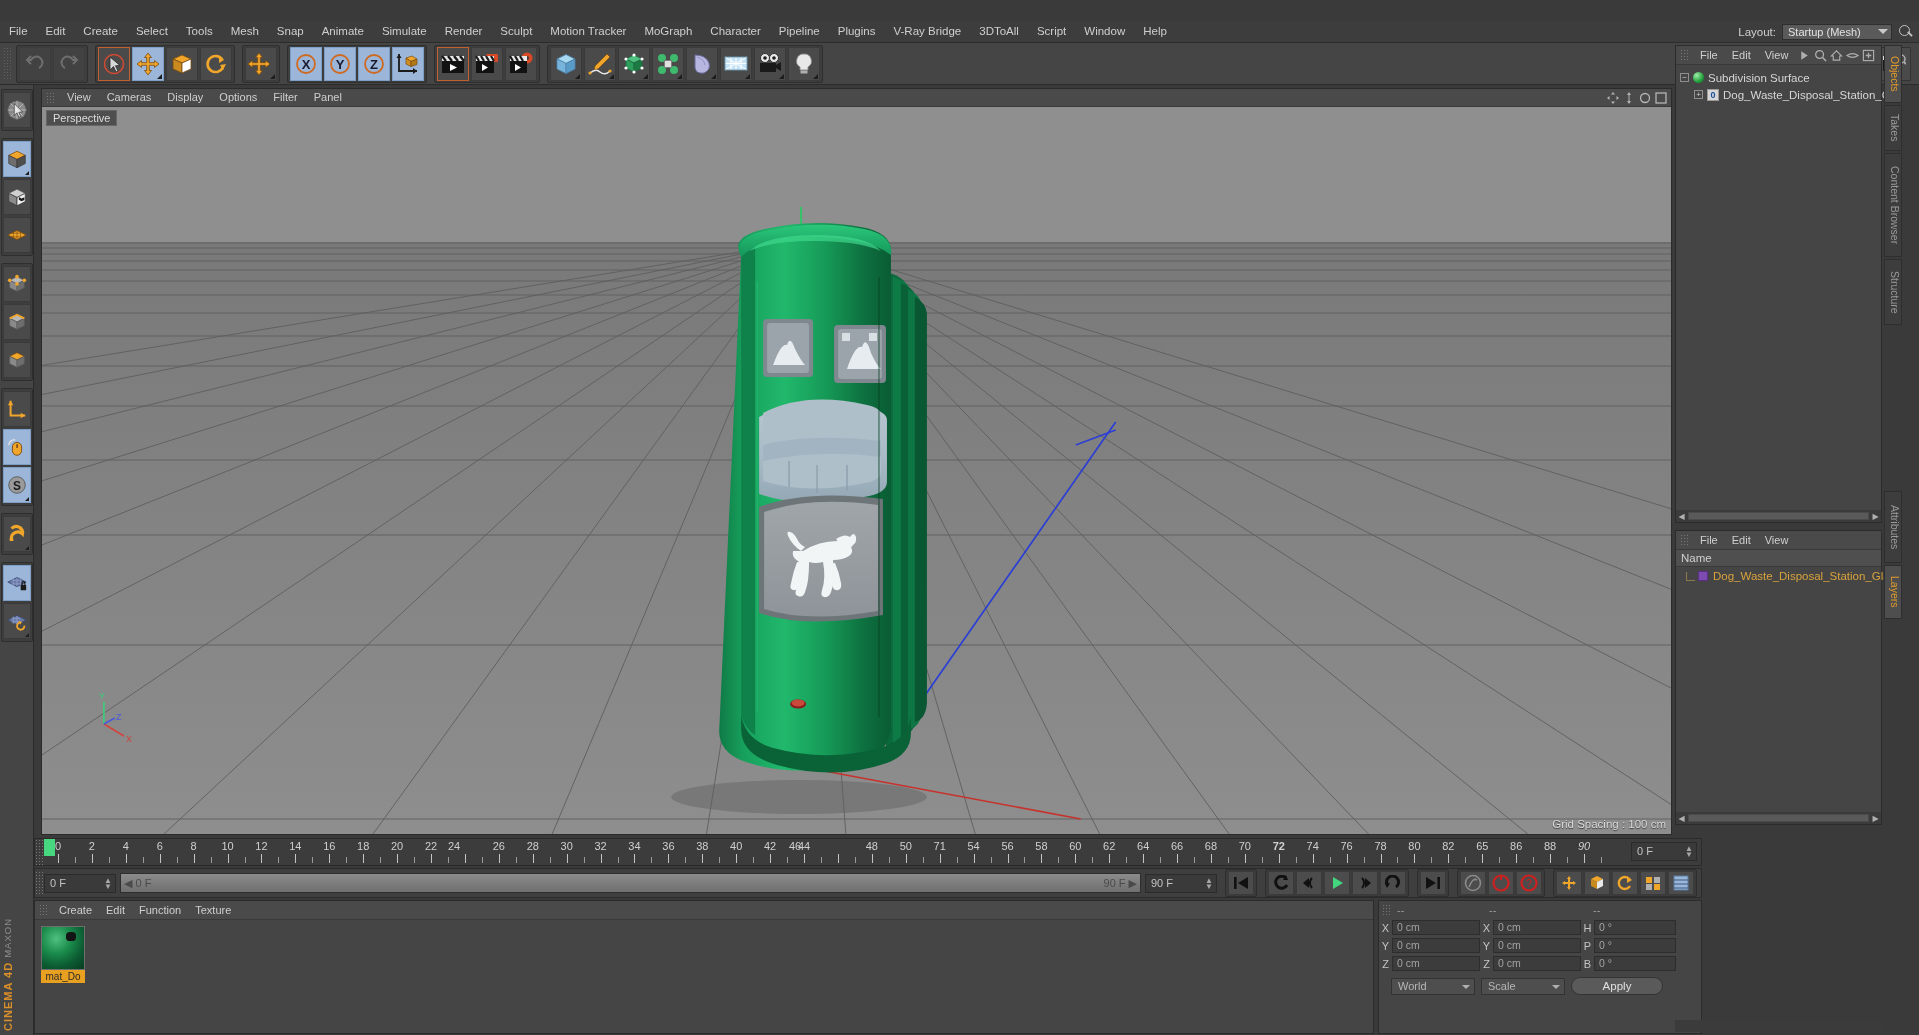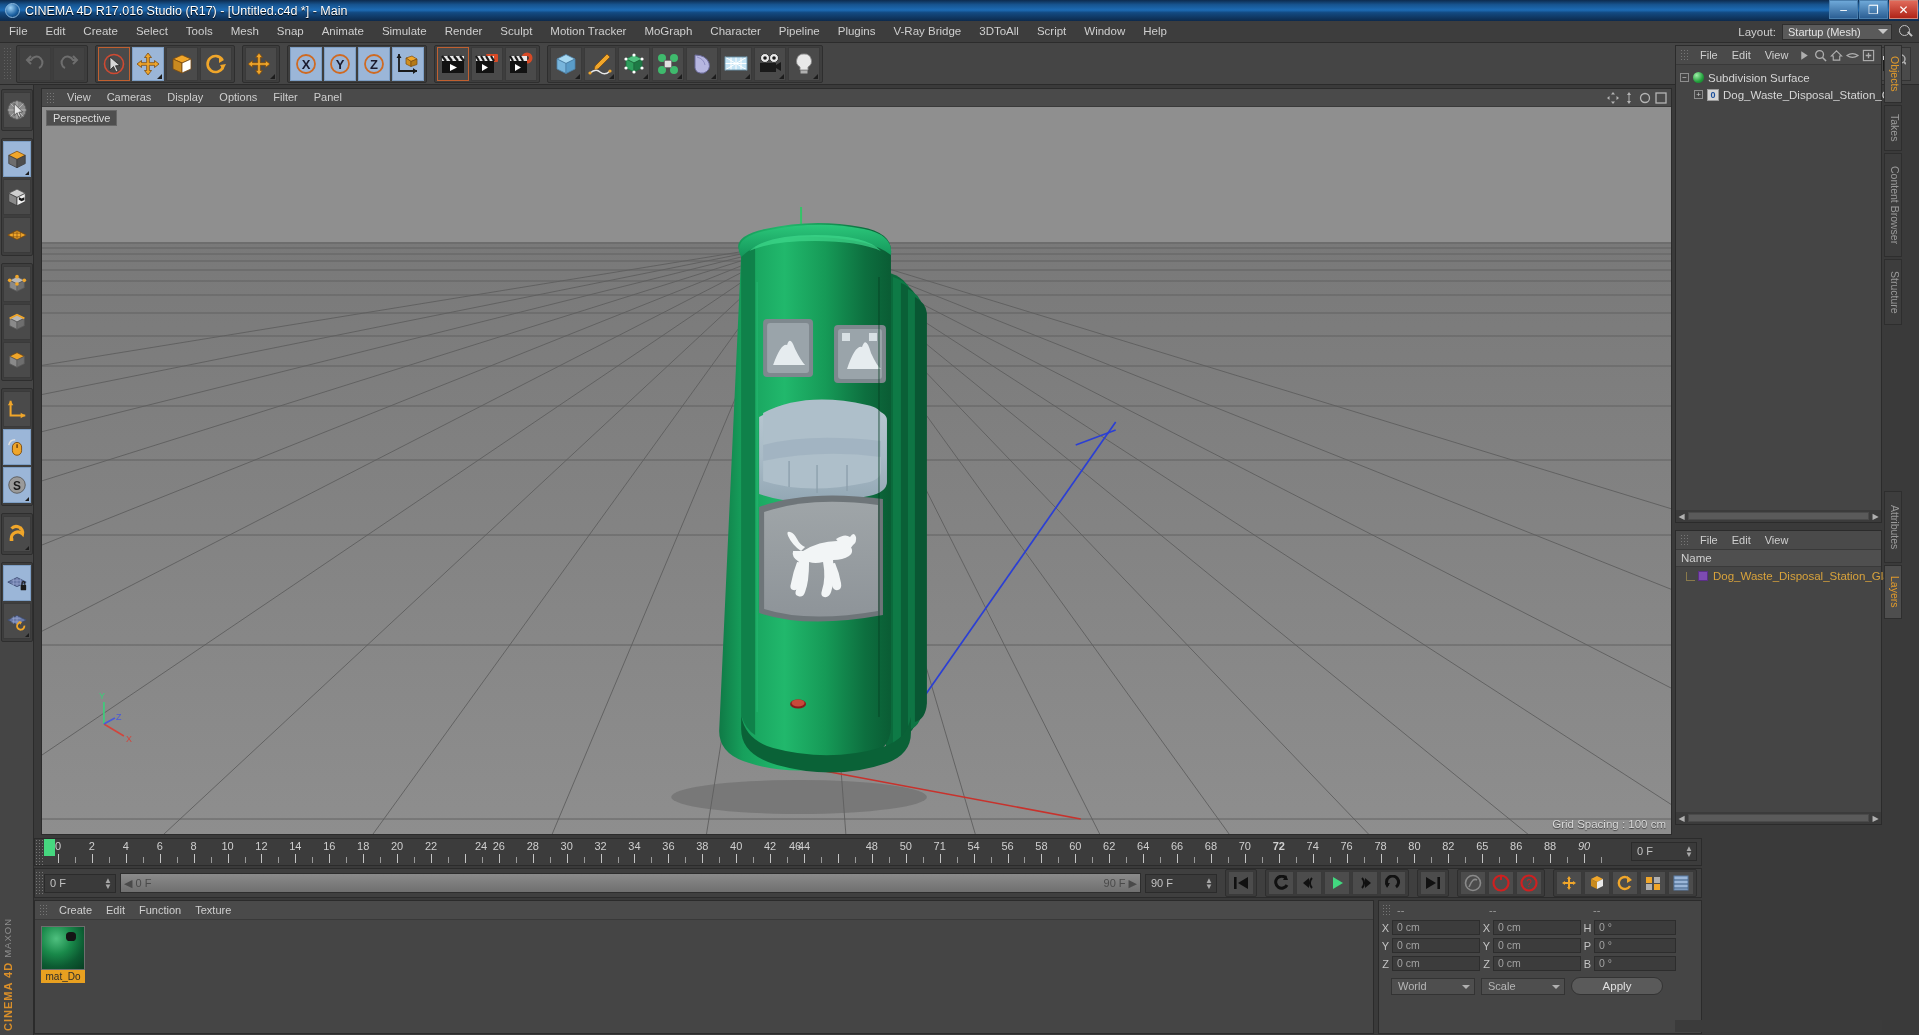--- a/index.html
+++ b/index.html
@@ -157,29 +157,20 @@
   .co-apply{width:92px;height:18px;background:#5a5a5a;border:1px solid #333;border-radius:9px;
     font-size:11.5px;color:#e0e0e0;text-align:center;line-height:16px;}
 
   .botscroll{position:absolute;left:1675px;top:1020px;width:207px;height:12px;background:#3b3b3b;}
 </style>
 </head>
 <body>
 
 <div id="app">
 
-  <div class="titlebar">
-    <div class="tb-icon"></div>
-    <div class="tb-title">CINEMA 4D R17.016 Studio (R17) - [Untitled.c4d *] - Main</div>
-    <div class="tb-btns">
-      <div class="tb-btn">–</div>
-      <div class="tb-btn">❐</div>
-      <div class="tb-btn close">✕</div>
-    </div>
-  </div>
 
   <div class="menubar">
     <div class="mi">File</div>
     <div class="mi">Edit</div>
     <div class="mi">Create</div>
     <div class="mi">Select</div>
     <div class="mi">Tools</div>
     <div class="mi">Mesh</div>
     <div class="mi">Snap</div>
     <div class="mi">Animate</div>
@@ -840,21 +831,21 @@
         <div class="tl-tick" style="left: 302.244px;"></div>
         <div class="tl-num" style="left: 319.2px;">18</div>
         <div class="tl-tick maj" style="left: 319.2px;"></div>
         <div class="tl-tick" style="left: 336.156px;"></div>
         <div class="tl-num" style="left: 353.111px;">20</div>
         <div class="tl-tick maj" style="left: 353.111px;"></div>
         <div class="tl-tick" style="left: 370.067px;"></div>
         <div class="tl-num" style="left: 387.022px;">22</div>
         <div class="tl-tick maj" style="left: 387.022px;"></div>
         <div class="tl-tick" style="left: 403.978px;"></div>
-        <div class="tl-num" style="left: 437px;">24</div>
+        <div class="tl-num" style="left: 410px;">24</div>
         <div class="tl-tick maj" style="left: 420.933px;"></div>
         <div class="tl-tick" style="left: 437.889px;"></div>
         <div class="tl-num" style="left: 454.844px;">26</div>
         <div class="tl-tick maj" style="left: 454.844px;"></div>
         <div class="tl-tick" style="left: 471.8px;"></div>
         <div class="tl-num" style="left: 488.756px;">28</div>
         <div class="tl-tick maj" style="left: 488.756px;"></div>
         <div class="tl-tick" style="left: 505.711px;"></div>
         <div class="tl-num" style="left: 522.667px;">30</div>
         <div class="tl-tick maj" style="left: 522.667px;"></div>

